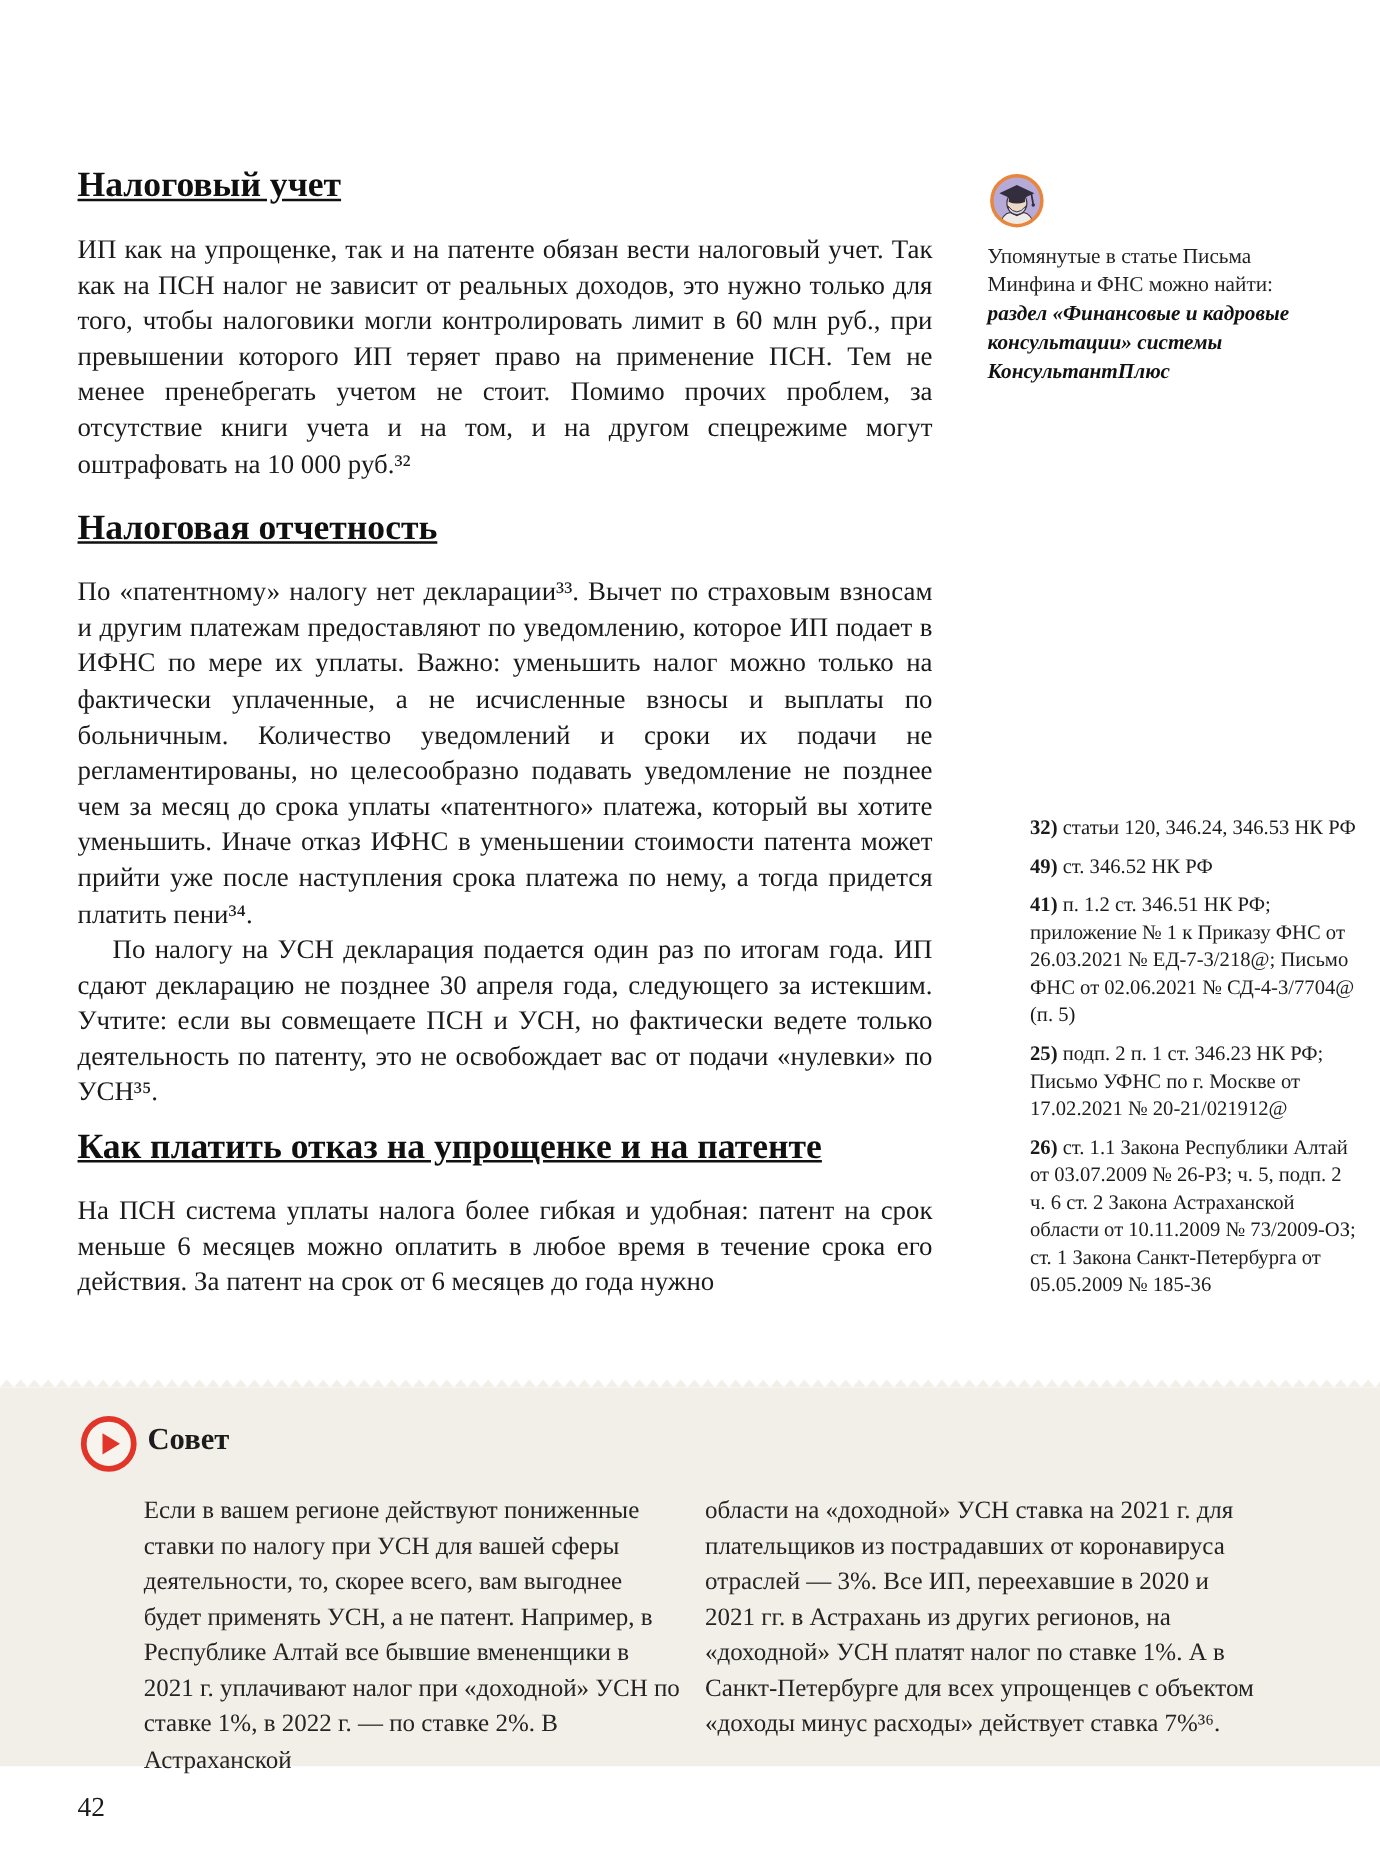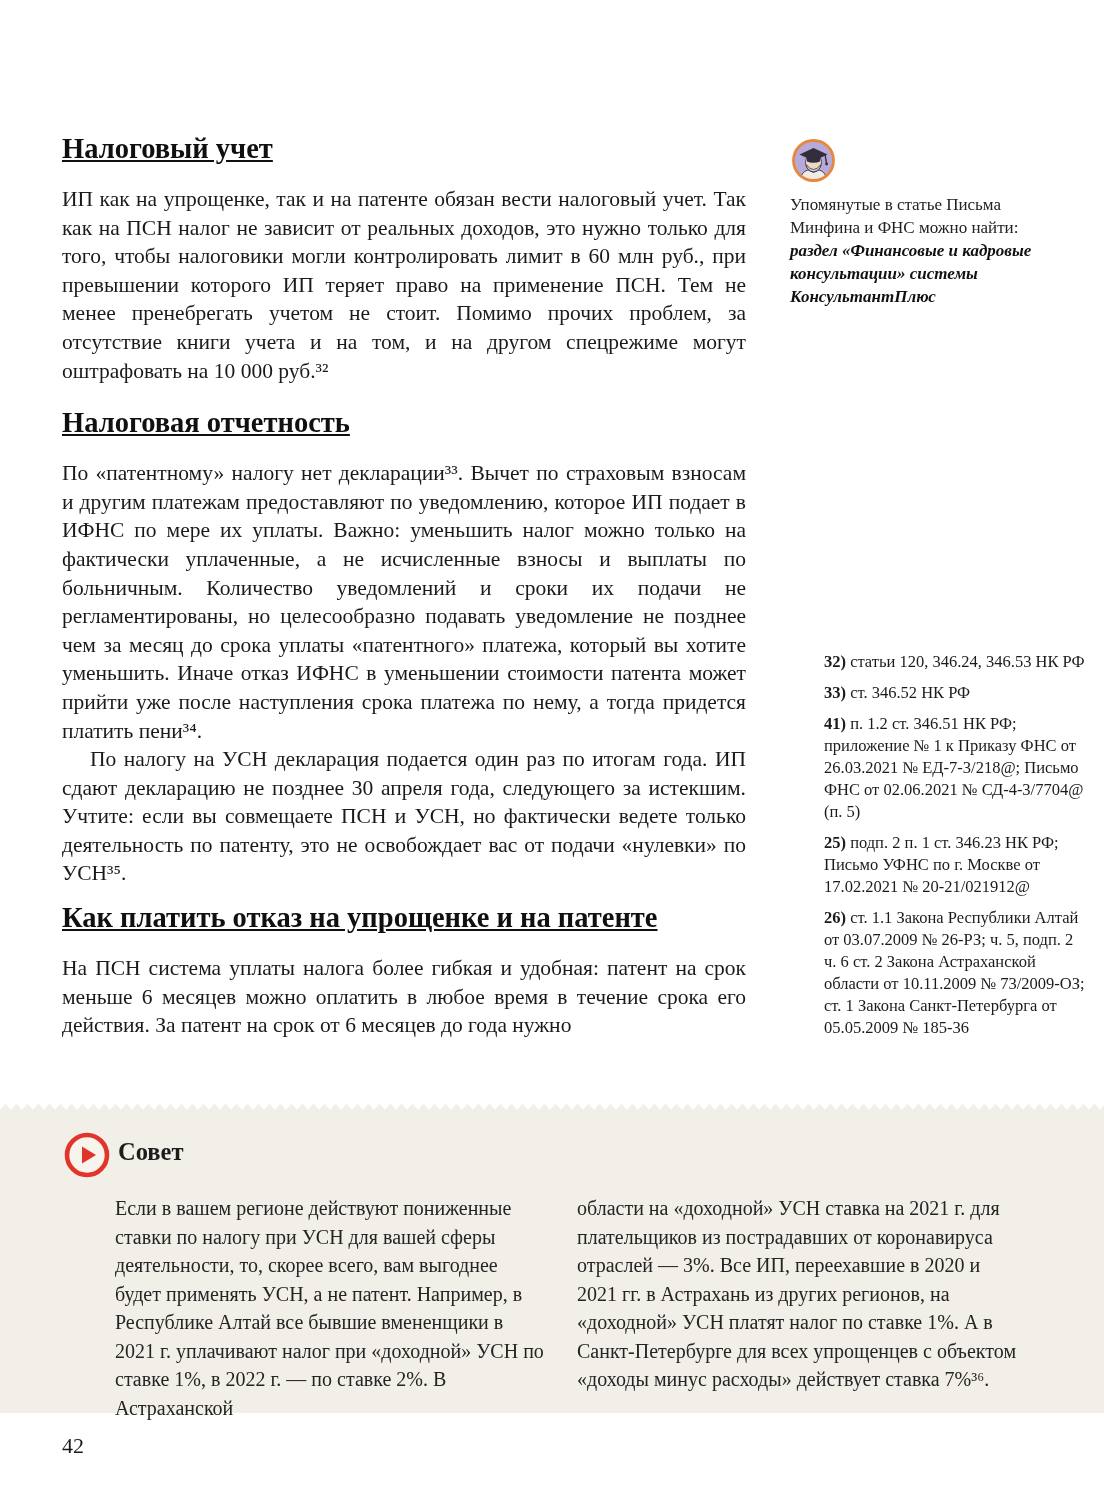--- a/index.html
+++ b/index.html
@@ -101,21 +101,21 @@
     top: 28px;
     font-size: 24.5px;
     font-weight: bold;
     color: #1c1c1c;
   }
   .tip .tip-cols {
     position: absolute;
     left: 115px;
     top: 84px;
     display: flex;
-    gap: 30px;
+    gap: 17px;
   }
   .tip .tip-cols p {
     margin: 0;
     font-size: 20px;
     line-height: 28.5px;
     color: #242424;
   }
   .tip .col-1 { width: 432px; }
   .tip .col-2 { width: 448px; }
 
@@ -170,21 +170,21 @@
         <circle cx="36.6" cy="27" r="1.4" fill="#332d3d"></circle>
       </g>
       <circle cx="23.5" cy="23.5" r="20" fill="none" stroke="#e8873c" stroke-width="2.8"></circle>
     </svg>
     <div class="note-intro">Упомянутые в статье Письма Минфина и ФНС можно найти:</div>
     <div class="note-link">раздел «Финансовые и кадровые консультации» системы КонсультантПлюс</div>
   </div>
 
   <div class="footnotes">
     <p><span class="fn-num">32)</span> <span>статьи 120, 346.24, 346.53 НК РФ</span></p>
-    <p><span class="fn-num">33)</span> <span>ст. 346.52 НК РФ</span></p>
+    <p><span class="fn-num">49)</span> <span>ст. 346.52 НК РФ</span></p>
     <p><span class="fn-num">41)</span> <span>п. 1.2 ст. 346.51 НК РФ; приложение № 1 к Приказу ФНС от 26.03.2021 № ЕД-7-3/218@; Письмо ФНС от 02.06.2021 № СД-4-3/7704@ (п. 5)</span></p>
     <p><span class="fn-num">25)</span> <span>подп. 2 п. 1 ст. 346.23 НК РФ; Письмо УФНС по г. Москве от 17.02.2021 № 20-21/021912@</span></p>
     <p><span class="fn-num">26)</span> <span>ст. 1.1 Закона Республики Алтай от 03.07.2009 № 26-РЗ; ч. 5, подп. 2 ч. 6 ст. 2 Закона Астраханской области от 10.11.2009 № 73/2009-ОЗ; ст. 1 Закона Санкт-Петербурга от 05.05.2009 № 185-36</span></p>
   </div>
 
   <div class="tip">
     <svg class="zigzag" width="1104" height="7" aria-hidden="true">
       <defs>
         <pattern id="zz" width="11" height="7" patternUnits="userSpaceOnUse">
           <path d="M0 7 L5.5 0.5 L11 7 Z" fill="#f2eee8"></path>

